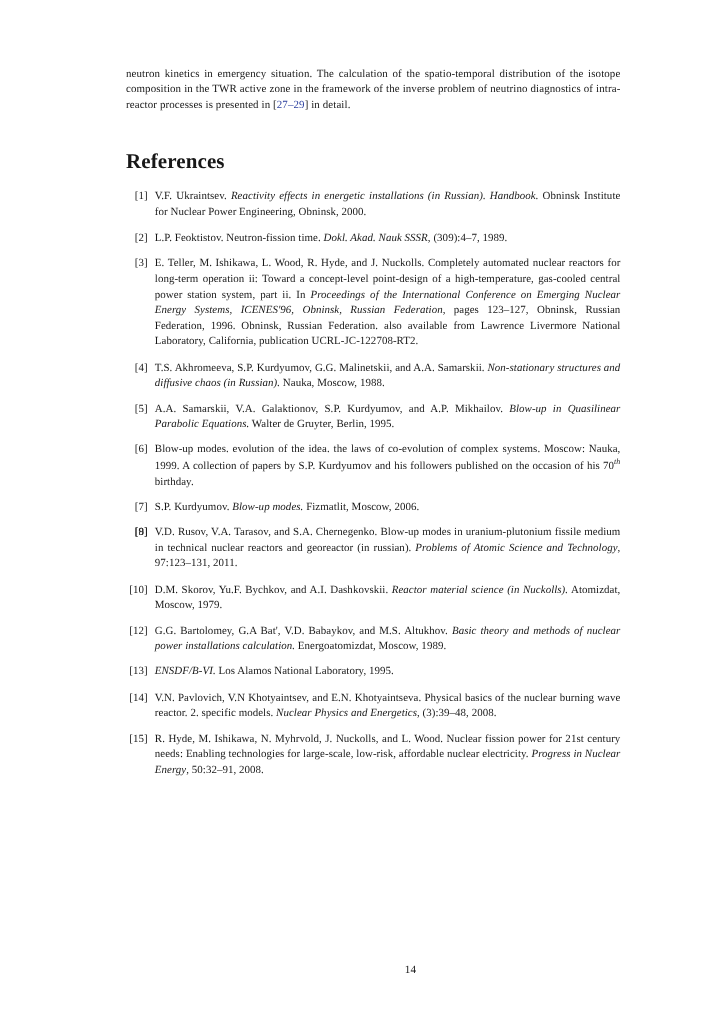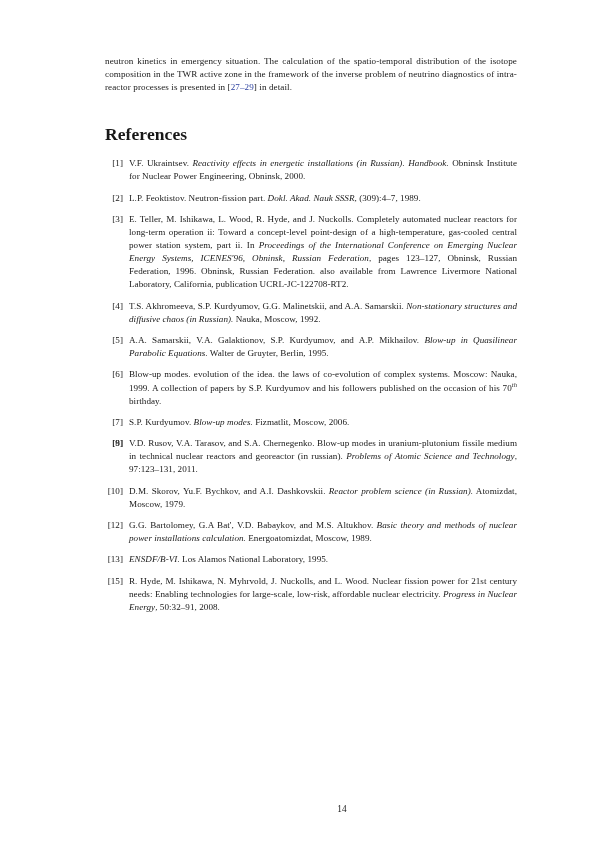--- a/index.html
+++ b/index.html
@@ -107,30 +107,31 @@
 
 <div class="page">
   <div class="content">
 
     <p class="intro"><span>neutron kinetics in emergency situation.  The calculation of the spatio-temporal distribution of the isotope composition in the TWR active zone in the framework of the inverse problem of neutrino diagnostics of intra-reactor processes is presented in </span><span class="cite-brk">[</span><span class="cite-link">27–29</span><span class="cite-brk">]</span><span> in detail.</span></p>
 
     <h2 class="refs-heading">References</h2>
 
     <ul class="biblio">
         <li class="bib-item"><span class="bib-num">[1]</span><span class="body"><span>V.F. Ukraintsev. </span><i>Reactivity effects in energetic installations (in Russian). Handbook.</i><span> Obninsk Institute for Nuclear Power Engineering, Obninsk, 2000.</span></span></li>
-        <li class="bib-item"><span class="bib-num">[2]</span><span class="body"><span>L.P. Feoktistov. Neutron-fission part. </span><i>Dokl. Akad. Nauk SSSR</i><span>, (309):4–7, 1989.</span></span></li>
+        <li class="bib-item"><span class="bib-num">[2]</span><span class="body"><span>L.P. Feoktistov. Neutron-fission time. </span><i>Dokl. Akad. Nauk SSSR</i><span>, (309):4–7, 1989.</span></span></li>
         <li class="bib-item"><span class="bib-num">[3]</span><span class="body"><span>E. Teller, M. Ishikawa, L. Wood, R. Hyde, and J. Nuckolls. Completely automated nuclear reactors for long-term operation ii: Toward a concept-level point-design of a high-temperature, gas-cooled central power station system, part ii. In </span><i>Proceedings of the International Conference on Emerging Nuclear Energy Systems, ICENES'96, Obninsk, Russian Federation</i><span>, pages 123–127, Obninsk, Russian Federation, 1996. Obninsk, Russian Federation. also available from Lawrence Livermore National Laboratory, California, publication UCRL-JC-122708-RT2.</span></span></li>
-        <li class="bib-item"><span class="bib-num">[4]</span><span class="body"><span>T.S. Akhromeeva, S.P. Kurdyumov, G.G. Malinetskii, and A.A. Samarskii. </span><i>Non-stationary structures and diffusive chaos (in Russian).</i><span> Nauka, Moscow, 1992.</span></span></li>
+        <li class="bib-item"><span class="bib-num">[4]</span><span class="body"><span>T.S. Akhromeeva, S.P. Kurdyumov, G.G. Malinetskii, and A.A. Samarskii. </span><i>Non-stationary structures and diffusive chaos (in Russian).</i><span> Nauka, Moscow, 1988.</span></span></li>
         <li class="bib-item"><span class="bib-num">[5]</span><span class="body"><span>A.A. Samarskii, V.A. Galaktionov, S.P. Kurdyumov, and A.P. Mikhailov. </span><i>Blow-up in Quasilinear Parabolic Equations.</i><span> Walter de Gruyter, Berlin, 1995.</span></span></li>
         <li class="bib-item"><span class="bib-num">[6]</span><span class="body"><span>Blow-up modes. evolution of the idea. the laws of co-evolution of complex systems. Moscow: Nauka, 1999. A collection of papers by S.P. Kurdyumov and his followers published on the occasion of his 70</span><sup>th</sup><span> birthday.</span></span></li>
         <li class="bib-item"><span class="bib-num">[7]</span><span class="body"><span>S.P. Kurdyumov. </span><i>Blow-up modes.</i><span> Fizmatlit, Moscow, 2006.</span></span></li>
         <li class="bib-item"><span class="bib-num">[8]</span></li>
         <li class="bib-item"><span class="bib-num">[9]</span><span class="body"><span>V.D. Rusov, V.A. Tarasov, and S.A. Chernegenko.  Blow-up modes in uranium-plutonium fissile medium in technical nuclear reactors and georeactor (in russian). </span><i>Problems of Atomic Science and Technology</i><span>, 97:123–131, 2011.</span></span></li>
-        <li class="bib-item"><span class="bib-num">[10]</span><span class="body"><span>D.M. Skorov, Yu.F. Bychkov, and A.I. Dashkovskii. </span><i>Reactor problem science (in Russian).</i><span> Atomizdat, Moscow, 1979.</span></span></li>
+        <li class="bib-item"><span class="bib-num">[10]</span><span class="body"><span>D.M. Skorov, Yu.F. Bychkov, and A.I. Dashkovskii. </span><i>Reactor material science (in Nuckolls).</i><span> Atomizdat, Moscow, 1979.</span></span></li>
         <li class="bib-item"><span class="bib-num">[12]</span><span class="body"><span>G.G. Bartolomey, G.A Bat', V.D. Babaykov, and M.S. Altukhov. </span><i>Basic theory and methods of nuclear power installations calculation.</i><span> Energoatomizdat, Moscow, 1989.</span></span></li>
         <li class="bib-item"><span class="bib-num">[13]</span><span class="body"><i>ENSDF/B-VI.</i><span> Los Alamos National Laboratory, 1995.</span></span></li>
+        <li class="bib-item"><span class="bib-num">[14]</span><span class="body"><span>V.N. Pavlovich, V.N Khotyaintsev, and E.N. Khotyaintseva. Physical basics of the nuclear burning wave reactor. 2. specific models. </span><i>Nuclear Physics and Energetics</i><span>, (3):39–48, 2008.</span></span></li>
         <li class="bib-item"><span class="bib-num">[15]</span><span class="body"><span>R. Hyde, M. Ishikawa, N. Myhrvold, J. Nuckolls, and L. Wood. Nuclear fission power for 21st century needs: Enabling technologies for large-scale, low-risk, affordable nuclear electricity. </span><i>Progress in Nuclear Energy</i><span>, 50:32–91, 2008.</span></span></li>
       </ul>
 
   </div>
 
   <div class="folio">14</div>
 </div>
 
 </body></html>

